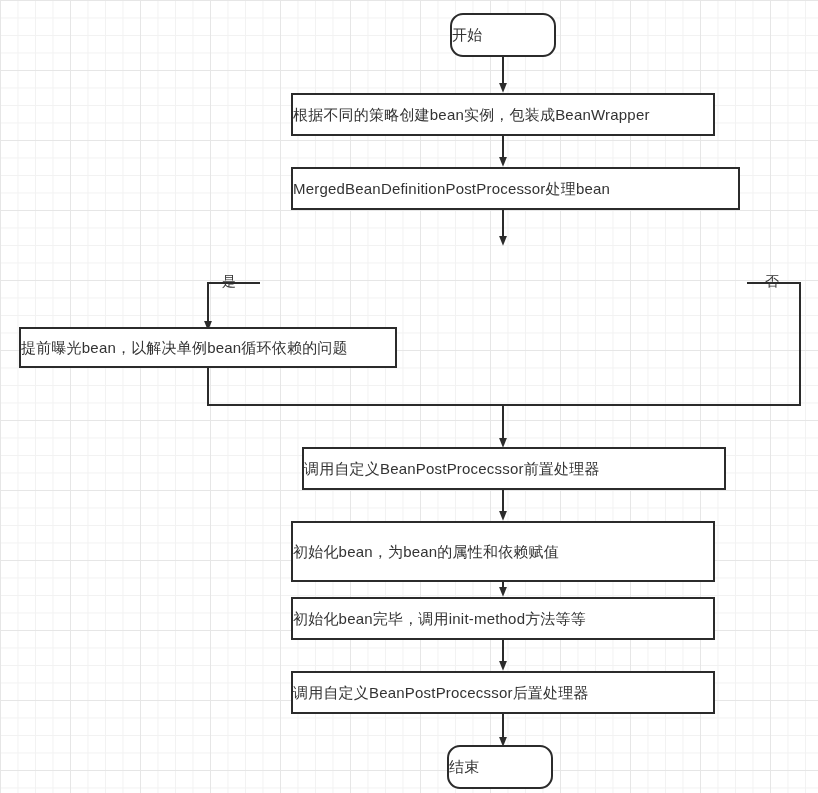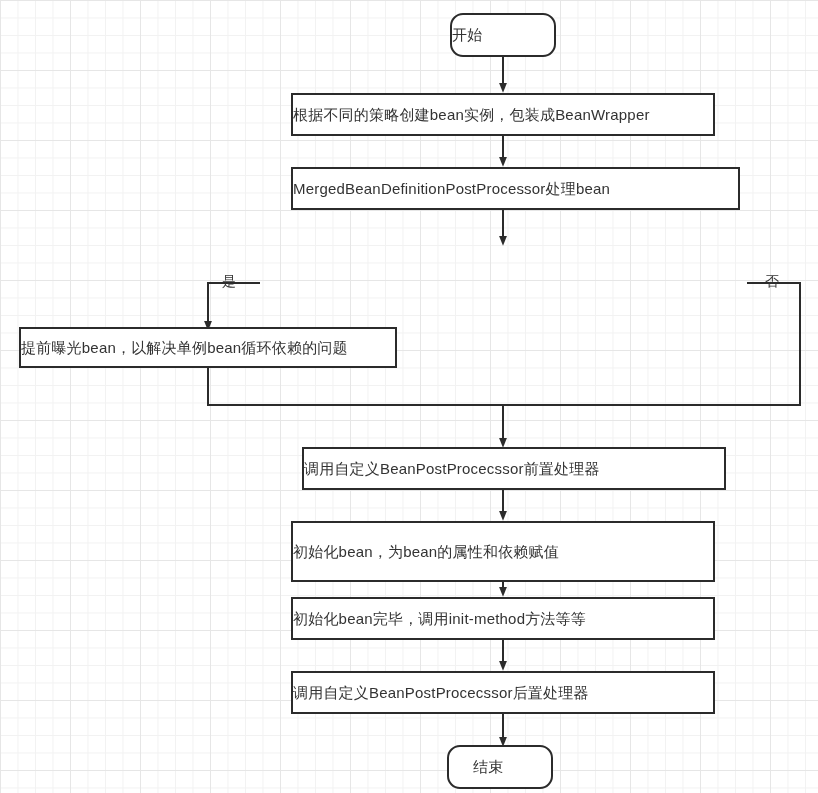--- a/index.html
+++ b/index.html
@@ -149,17 +149,17 @@
   </div>
 
   <div class="node process" style="left:291px; top:597px; width:424px; height:43px;">
     <span>初始化bean完毕，调用init-method方法等等</span>
   </div>
 
   <div class="node process" style="left:291px; top:671px; width:424px; height:43px;">
     <span>调用自定义BeanPostProcecssor后置处理器</span>
   </div>
 
-  <div class="node terminator" style="left:447px; top:745px; width:106px; height:44px;padding-left:24px;">
+  <div class="node terminator" style="left:447px; top:745px; width:106px; height:44px;">
     <span>结束</span>
   </div>
 
 </div>
 
 </body></html>

